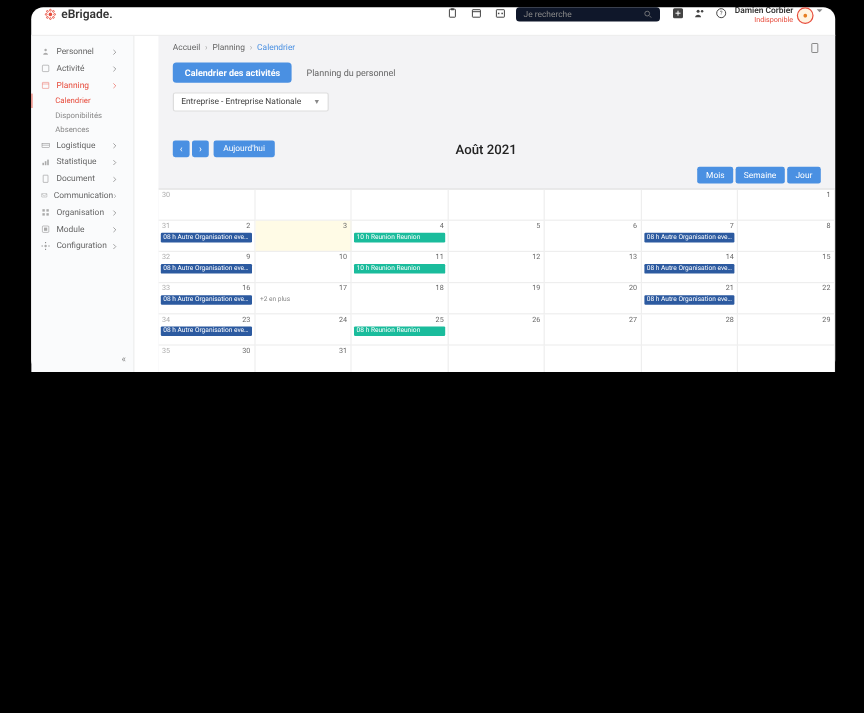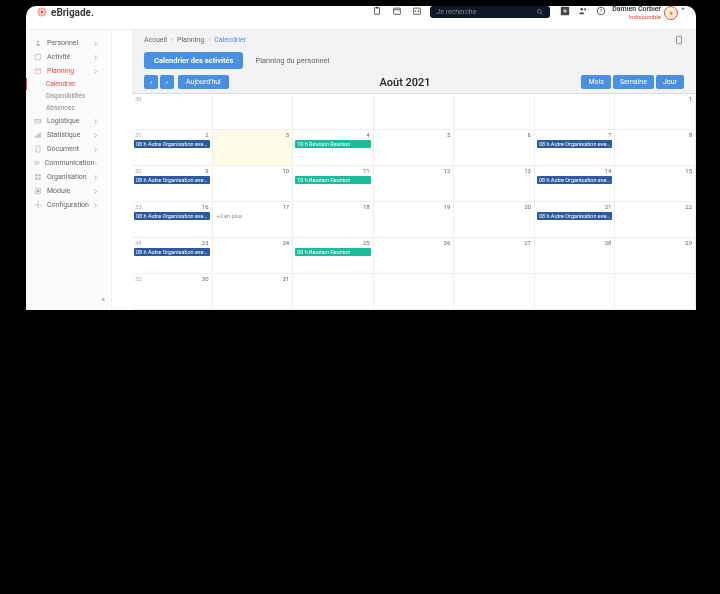--- a/index.html
+++ b/index.html
@@ -47,21 +47,21 @@
 
   .toolbar { padding: 4px 12px 0; display: flex; align-items: center; }
   .dropdown { width: 130px; background: #fff; border: 1px solid #ddd; border-radius: 2px; padding: 3px 6px; font-size: 7px; color: #444; display: flex; align-items: center; }
   .dropdown span.car { margin-left: auto; color: #888; font-size: 6px; }
 
   .calhead { display: flex; align-items: center; padding: 2px 12px 4px; }
   .navbtns { display: flex; gap: 2px; }
   .navbtn { width: 14px; height: 14px; background: #4a90e2; color: #fff; display: flex; align-items: center; justify-content: center; border-radius: 2px; cursor: pointer; font-size: 8px; }
   .todaybtn { background: #4a90e2; color: #fff; padding: 3px 8px; border-radius: 2px; font-size: 7px; margin-left: 4px; cursor: pointer; }
   .month-title { flex: 1; text-align: center; font-size: 11px; font-weight: 500; color: #222; }
-  .viewbtns { display: flex; gap: 2px; }
+  .viewbtns { display: flex; gap: 2px; margin-top: 44px; }
   .viewbtn { background: #4a90e2; color: #fff; padding: 3px 7px; border-radius: 2px; font-size: 7px; cursor: pointer; }
 
   .calendar { flex: 1; background: #fff; margin: 0 0 0 0; display: flex; flex-direction: column; border-top: 1px solid #ddd; }
   .dayhead { display: flex; }
   .dayhead div { flex: 1; text-align: center; font-size: 6.5px; padding: 2px 0; color: #555; border-right: 1px solid #eee; border-bottom: 1px solid #eee; }
   .weeks { flex: 1; display: flex; flex-direction: column; }
   .week { flex: 1; display: flex; }
   .daycell { flex: 1; border-right: 1px solid #eee; border-bottom: 1px solid #eee; position: relative; min-height: 26px; padding: 1px 2px; overflow: hidden; }
   .daycell .num { position: absolute; top: 1px; right: 3px; font-size: 6px; color: #666; }
   .daycell .numleft { position: absolute; top: 1px; left: 3px; font-size: 6px; color: #aaa; }
@@ -265,20 +265,26 @@
         <svg class="doc-icon" viewBox="0 0 24 24">
             <rect x="6" y="3" width="12" height="18" rx="1" fill="none" stroke="#888" stroke-width="2"></rect>
           </svg>
       </div>
 
       <div class="tabs">
         <span class="tab active">Calendrier des activités</span>
         <span class="tab inactive">Planning du personnel</span>
       </div>
 
+      <div class="toolbar">
+        <div class="dropdown">
+          <span>Entreprise - Entreprise Nationale</span>
+          <span class="car">▼</span>
+        </div>
+      </div>
 
       <div class="calhead">
         <div class="navbtns">
           <div class="navbtn">‹</div>
           <div class="navbtn">›</div>
         </div>
         <div class="todaybtn">Aujourd'hui</div>
         <div class="month-title">Août 2021</div>
         <div class="viewbtns">
           <div class="viewbtn">Mois</div>

